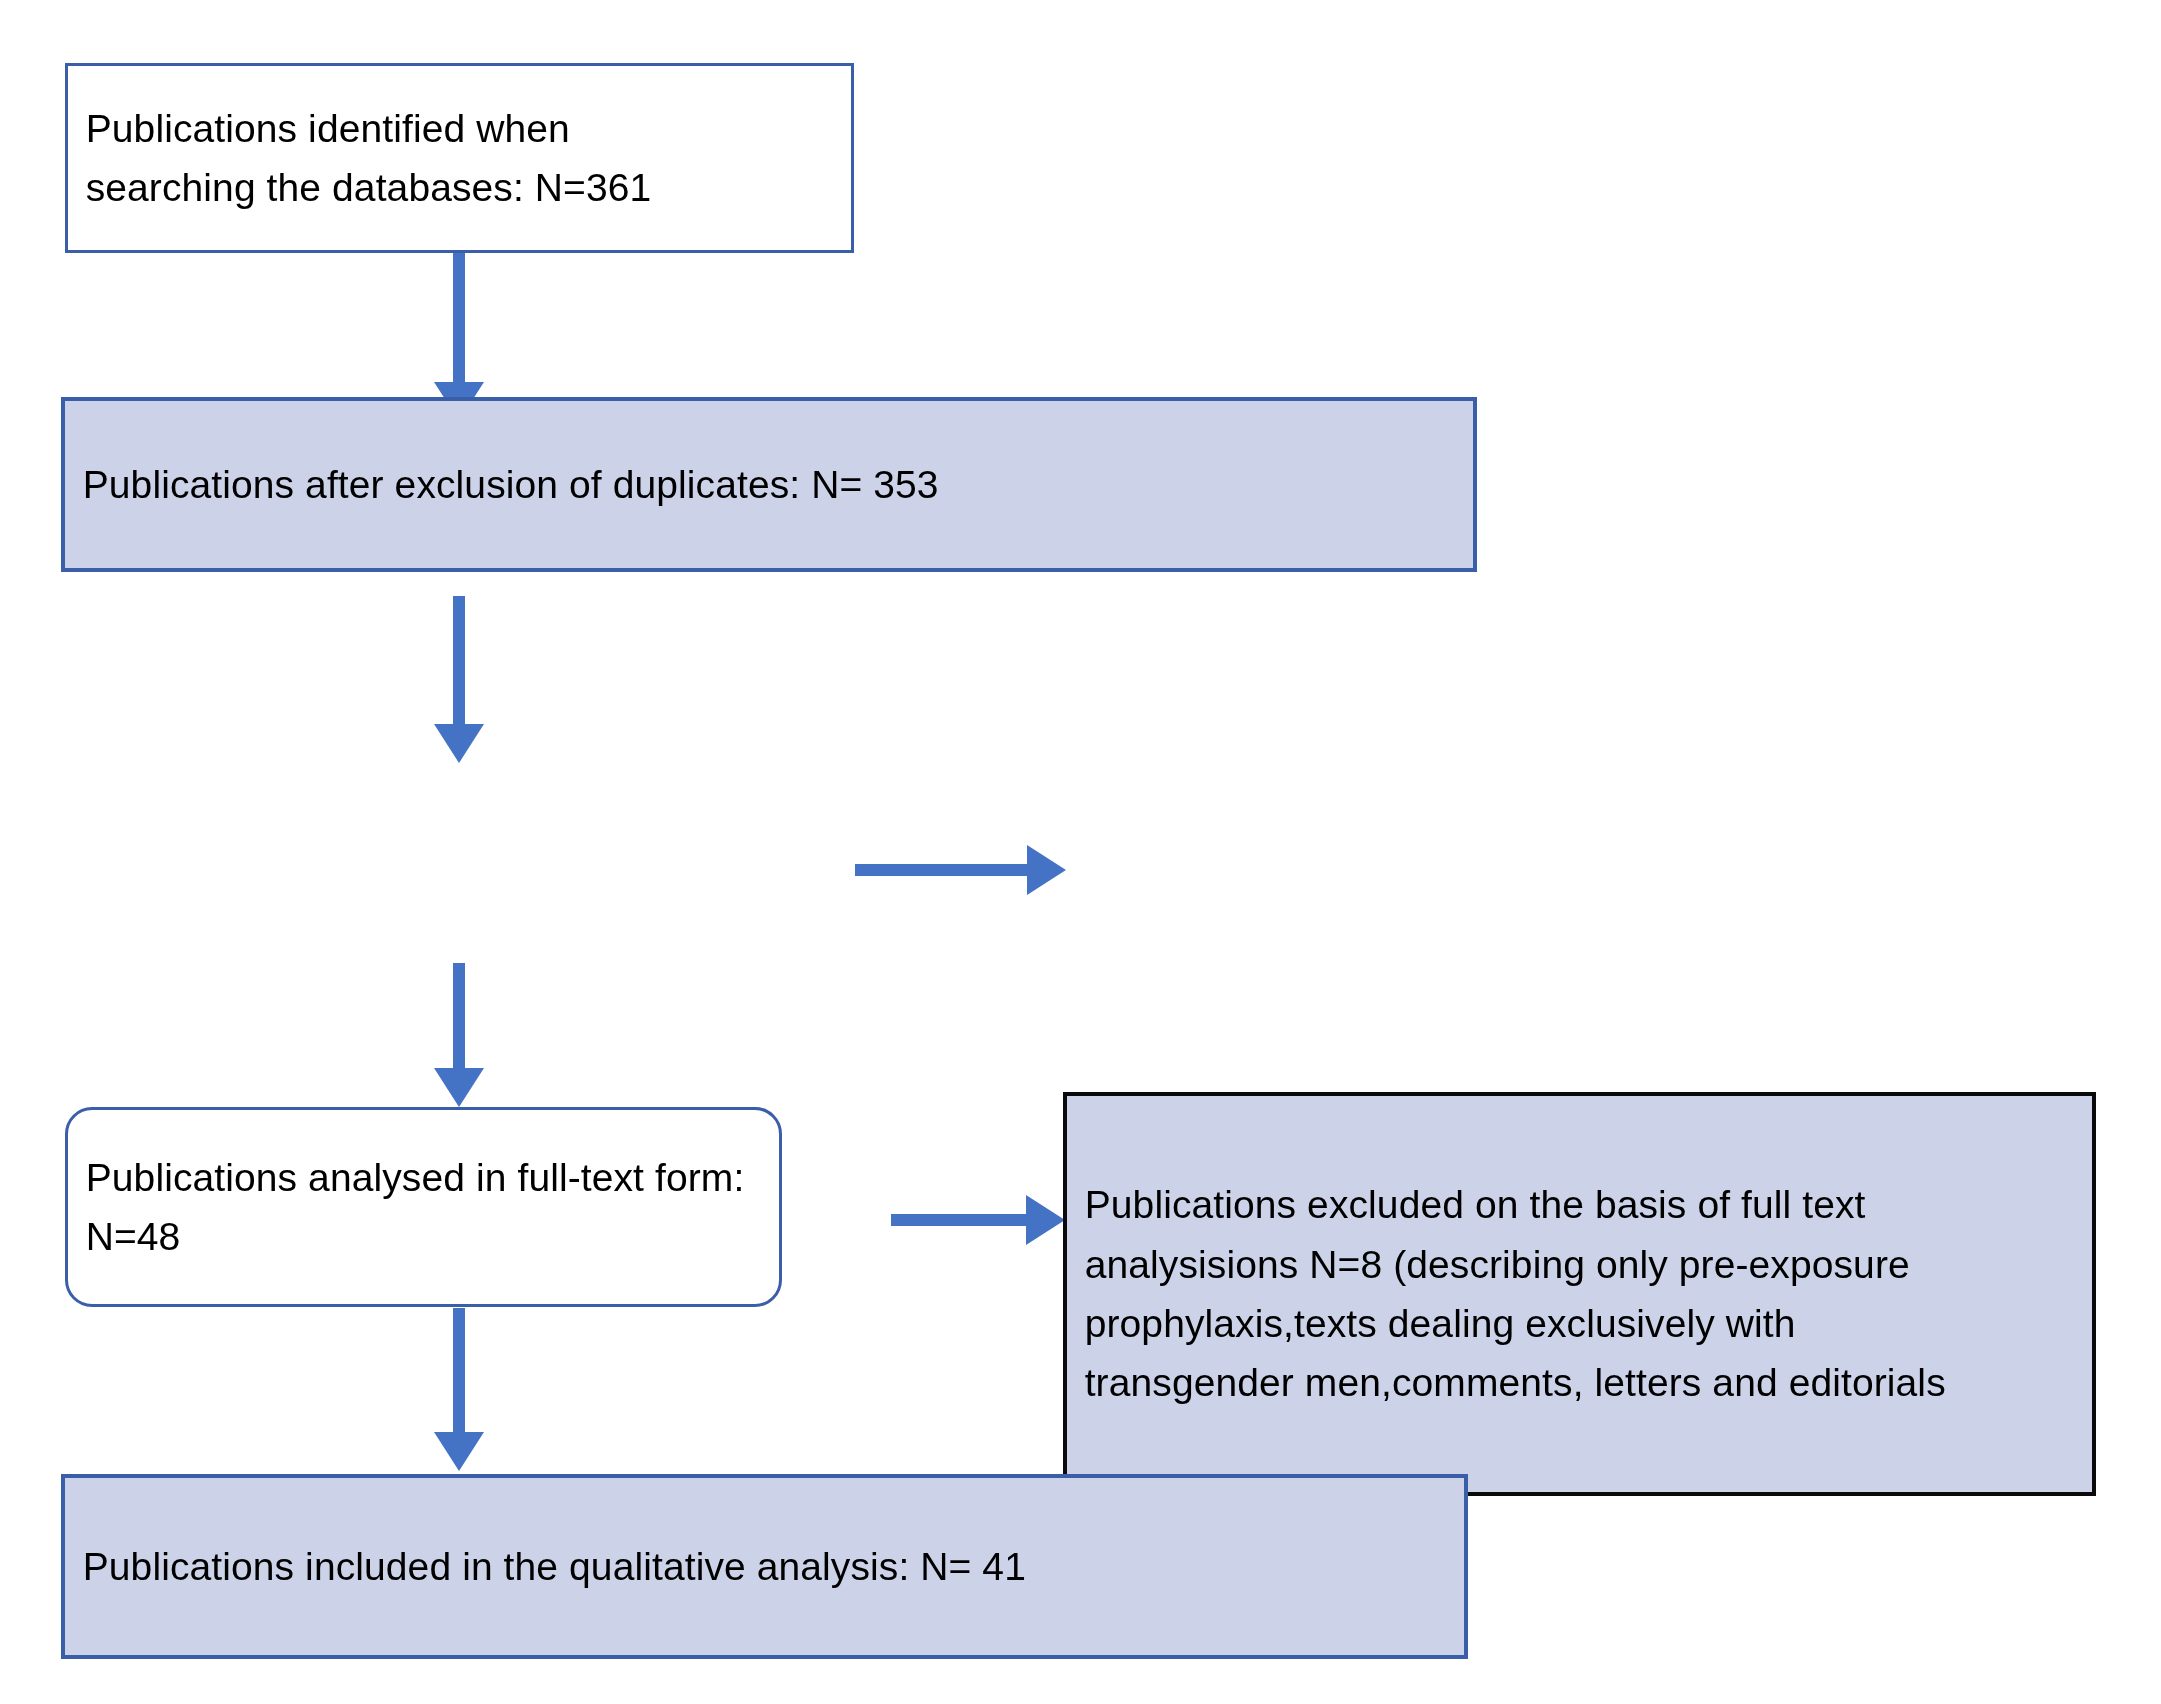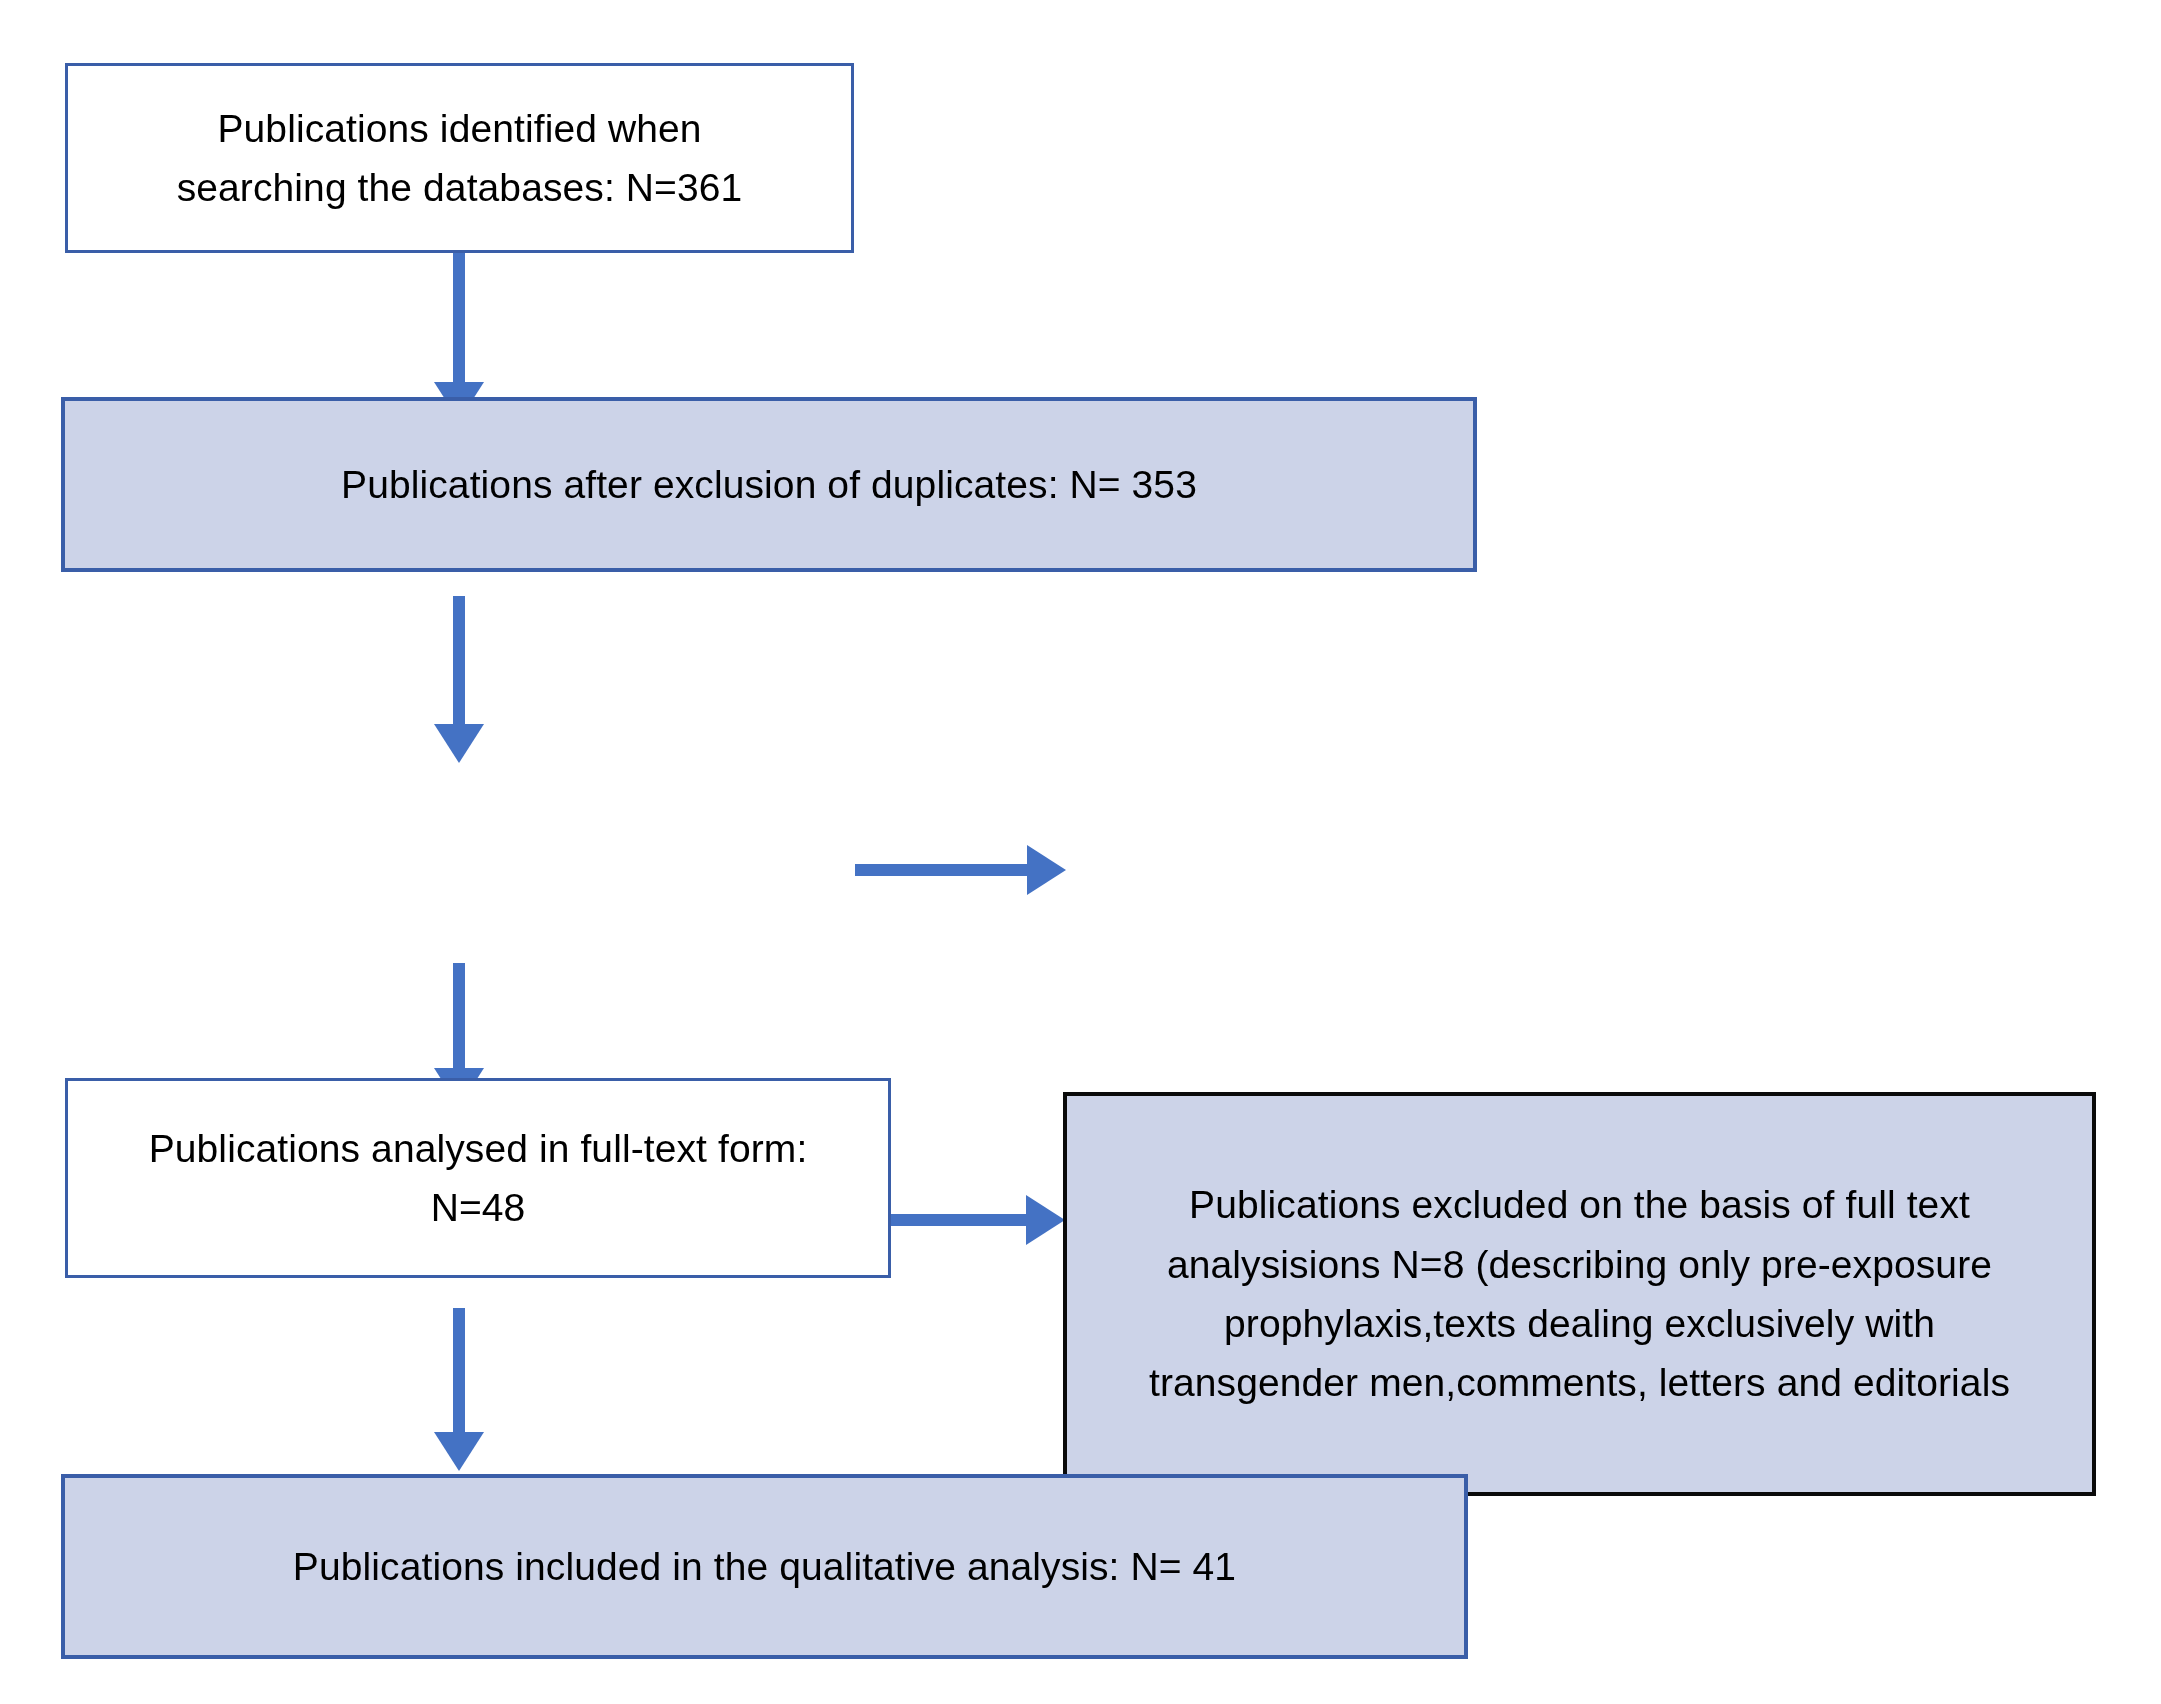--- a/index.html
+++ b/index.html
@@ -20,21 +20,20 @@
     position: absolute;
     inset: 0;
   }
 
   .node {
     position: absolute;
     box-sizing: border-box;
     display: flex;
     align-items: center;
     justify-content: center;
-    text-align: center;
     color: #000000;
     font-size: 39px;
     line-height: 1.52;
     letter-spacing: 0.1px;
   }
 
   .node .node-text {
     display: block;
     width: 100%;
     padding: 0 17.7px;
@@ -133,21 +132,21 @@
     <div class="shaft" style="width:173px;"></div>
     <div class="head" style="left:172px;"></div>
   </div>
 
 
   <div class="arrow-v" style="left:453px; top:963px;">
     <div class="shaft" style="height:107px;"></div>
     <div class="head" style="top:105px;"></div>
   </div>
 
-  <div class="node white" style="left:65px; top:1078px; width:826px; height:200px;">
+  <div class="node white" style="left:65px; top:1107px; width:717px; height:200px;border-radius:27px;">
     <span class="node-text">Publications analysed in full-text form:
 N=48</span>
   </div>
 
   <div class="arrow-h" style="left:891px; top:1214px;">
     <div class="shaft" style="width:137px;"></div>
     <div class="head" style="left:135px;"></div>
   </div>
 
   <div class="node filled-dark" style="left:1063px; top:1092px; width:1033px; height:404px;">

